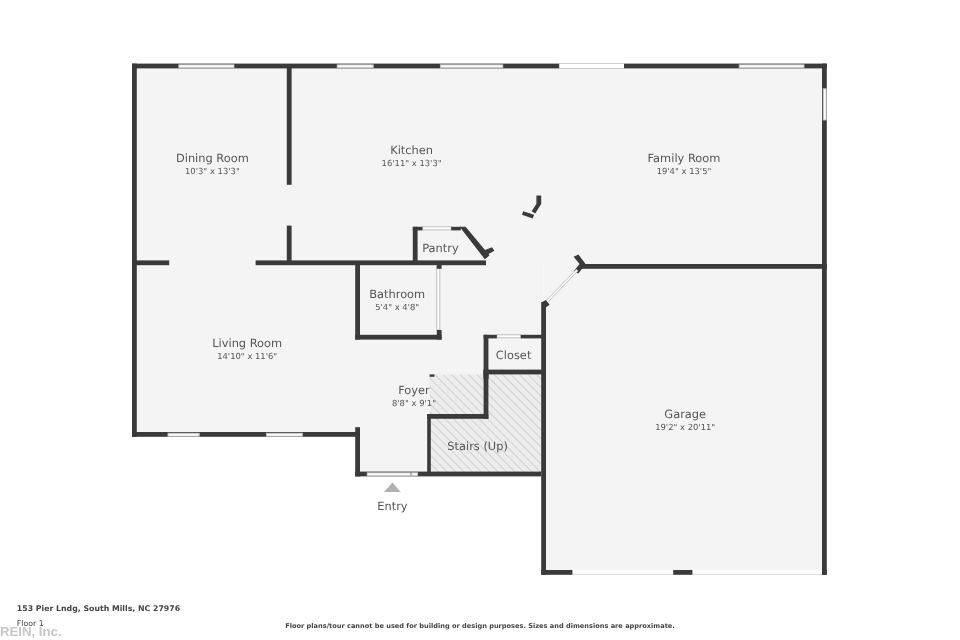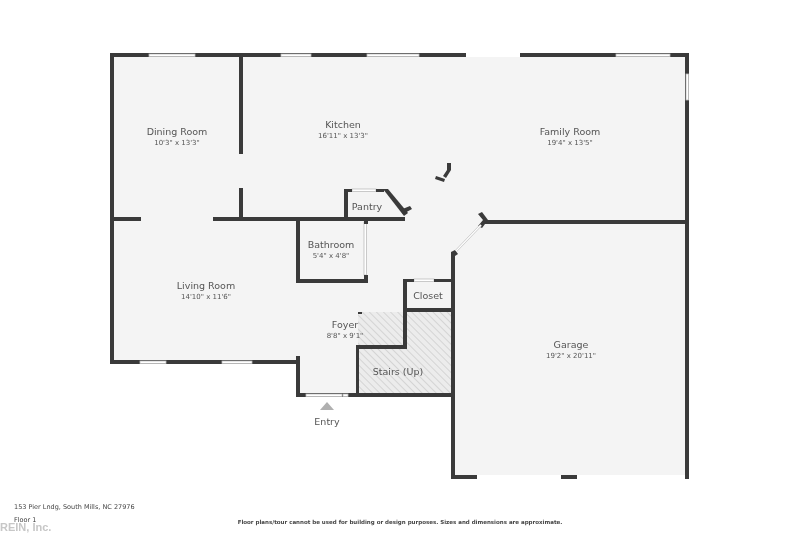--- a/index.html
+++ b/index.html
@@ -5,21 +5,21 @@
   html, body { margin: 0; padding: 0; background: #ffffff; }
   body { width: 800px; height: 533px; position: relative; overflow: hidden; font-family: "DejaVu Sans", sans-serif; }
   #plan { position: absolute; left: 0; top: 0; }
   .wall { fill: #3a3a3a; }
   .floor { fill: #f4f4f4; }
   .win { fill: #ffffff; stroke: #bdbdbd; stroke-width: 0.8; }
   .win-open { fill: #ffffff; }
   .room-name { font-family: "DejaVu Sans", sans-serif; font-size: 9.5px; fill: #555; text-anchor: middle; }
   .room-dim { font-family: "DejaVu Sans", sans-serif; font-size: 7px; fill: #555; text-anchor: middle; }
   .foot { position: absolute; font-family: "DejaVu Sans", sans-serif; color: #444; font-weight: bold; }
-  .addr { left: 14px; top: 503px; font-size: 6.5px; font-weight: normal; }
+  .addr { left: 14px; top: 503px; font-size: 6.5px; font-weight: bold; }
   .floor-label { left: 14px; top: 516px; font-size: 6.5px; font-weight: normal; text-align: center; }
   .watermark { left: 0px; top: 521px; font-size: 11px; color: #c7c7c7; font-family: "Liberation Sans", sans-serif; }
   .disclaimer { left: 0; width: 800px; top: 519px; text-align: center; font-size: 5.5px; }
 </style>
 </head>
 <body>
 
 <svg id="plan" width="800" height="533" viewBox="0 0 800 533">
   <defs>
     <pattern id="hatch" patternUnits="userSpaceOnUse" width="5" height="5" patternTransform="rotate(-45)">

